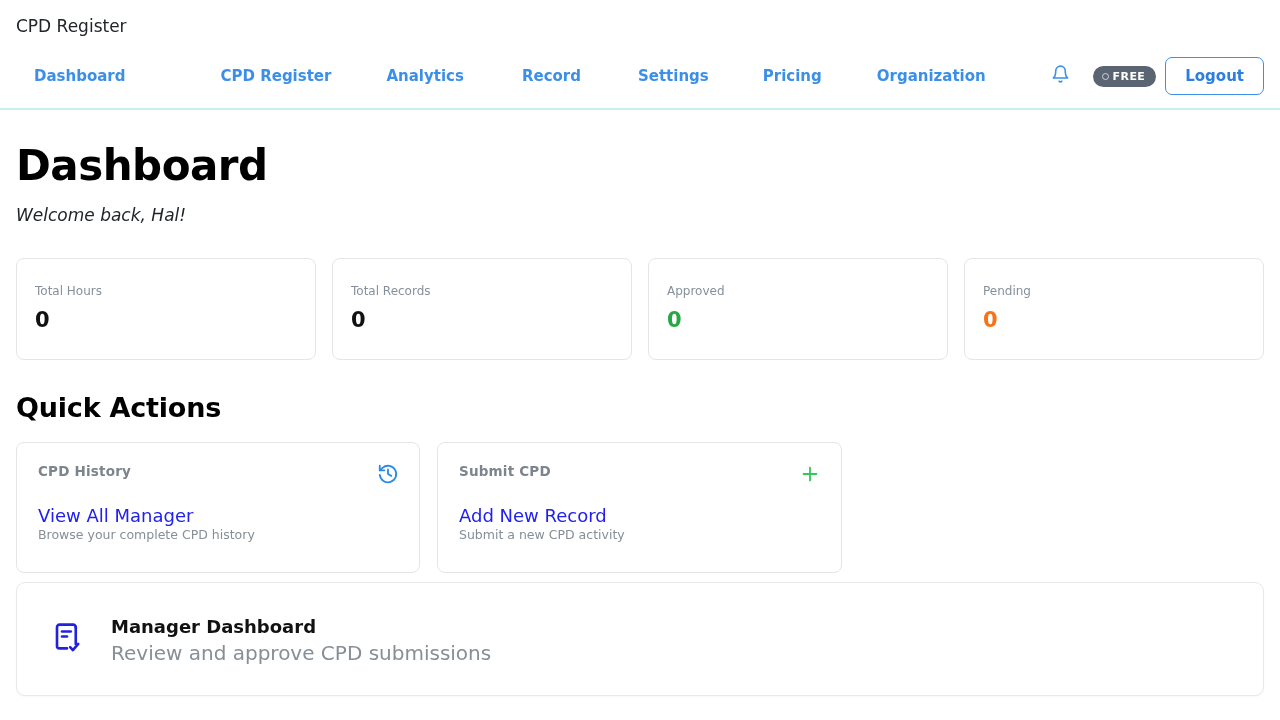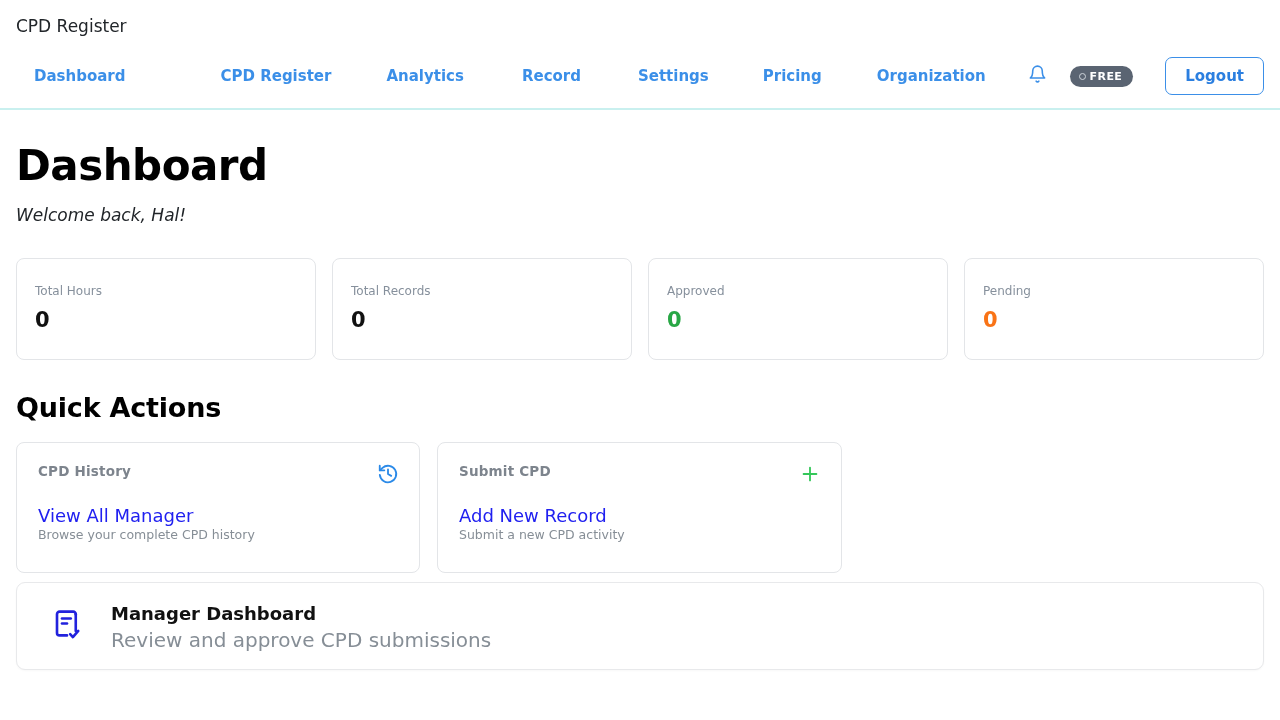--- a/index.html
+++ b/index.html
@@ -72,21 +72,21 @@
     display: inline-flex;
     align-items: center;
     gap: 4px;
     background: #5a6472;
     color: #ffffff;
     border-radius: 999px;
     padding: 4px 11px 4px 9px;
     font-size: 11px;
     font-weight: bold;
     letter-spacing: 0.4px;
-    margin-right: 32px;
+    margin-right: 9px;
     cursor: pointer;
   }
   .plan-badge .dot {
     width: 7px;
     height: 7px;
     border-radius: 50%;
     border: 1.4px solid #cdd3da;
     display: inline-block;
   }
   .logout-btn {
@@ -205,21 +205,21 @@
     color: #868e96;
     line-height: 16px;
   }
 
   
   .manager-card {
     margin-top: 9px;
     border: 1px solid #e8e9eb;
     border-radius: 9px;
     background: #ffffff;
-    height: 88px;
+    height: 114px;
     display: flex;
     align-items: center;
     padding: 0 0 0 35px;
     box-shadow: 0 1px 2px rgba(16,24,40,0.03);
     cursor: pointer;
   }
   .manager-icon {
     line-height: 0;
     margin-right: 29px;
     flex: 0 0 auto;

